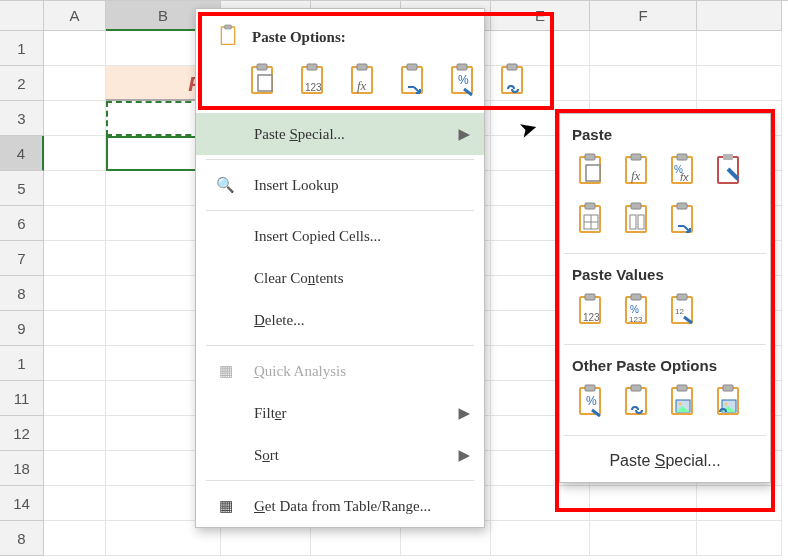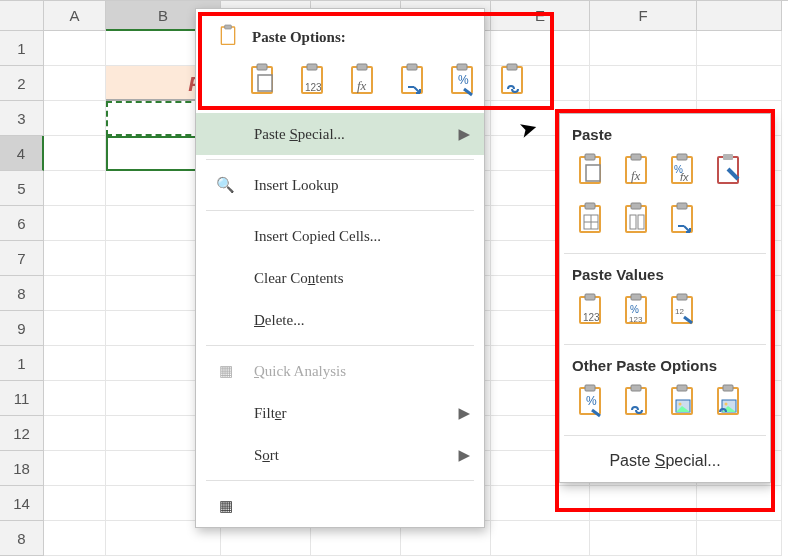--- a/index.html
+++ b/index.html
@@ -441,20 +441,21 @@
     <span class="arrow">▶</span>
   </div>
   <div class="mitem">
     <span class="ic"></span>
       <span>S<span class="u">o</span>rt</span>
     <span class="arrow">▶</span>
   </div>
   <div class="sep"></div>
   <div class="mitem">
     <span class="ic">▦</span>
+    <span><span class="u">G</span>et Data from Table/Range...</span>
   </div>
 </div>
 
 <div class="cursor">➤</div>
 
 <div class="gallery">
   <div class="glabel">Paste</div>
   <div class="girow">
     <span><svg class="clipb">
           <use href="#clip-sheet"></use>

